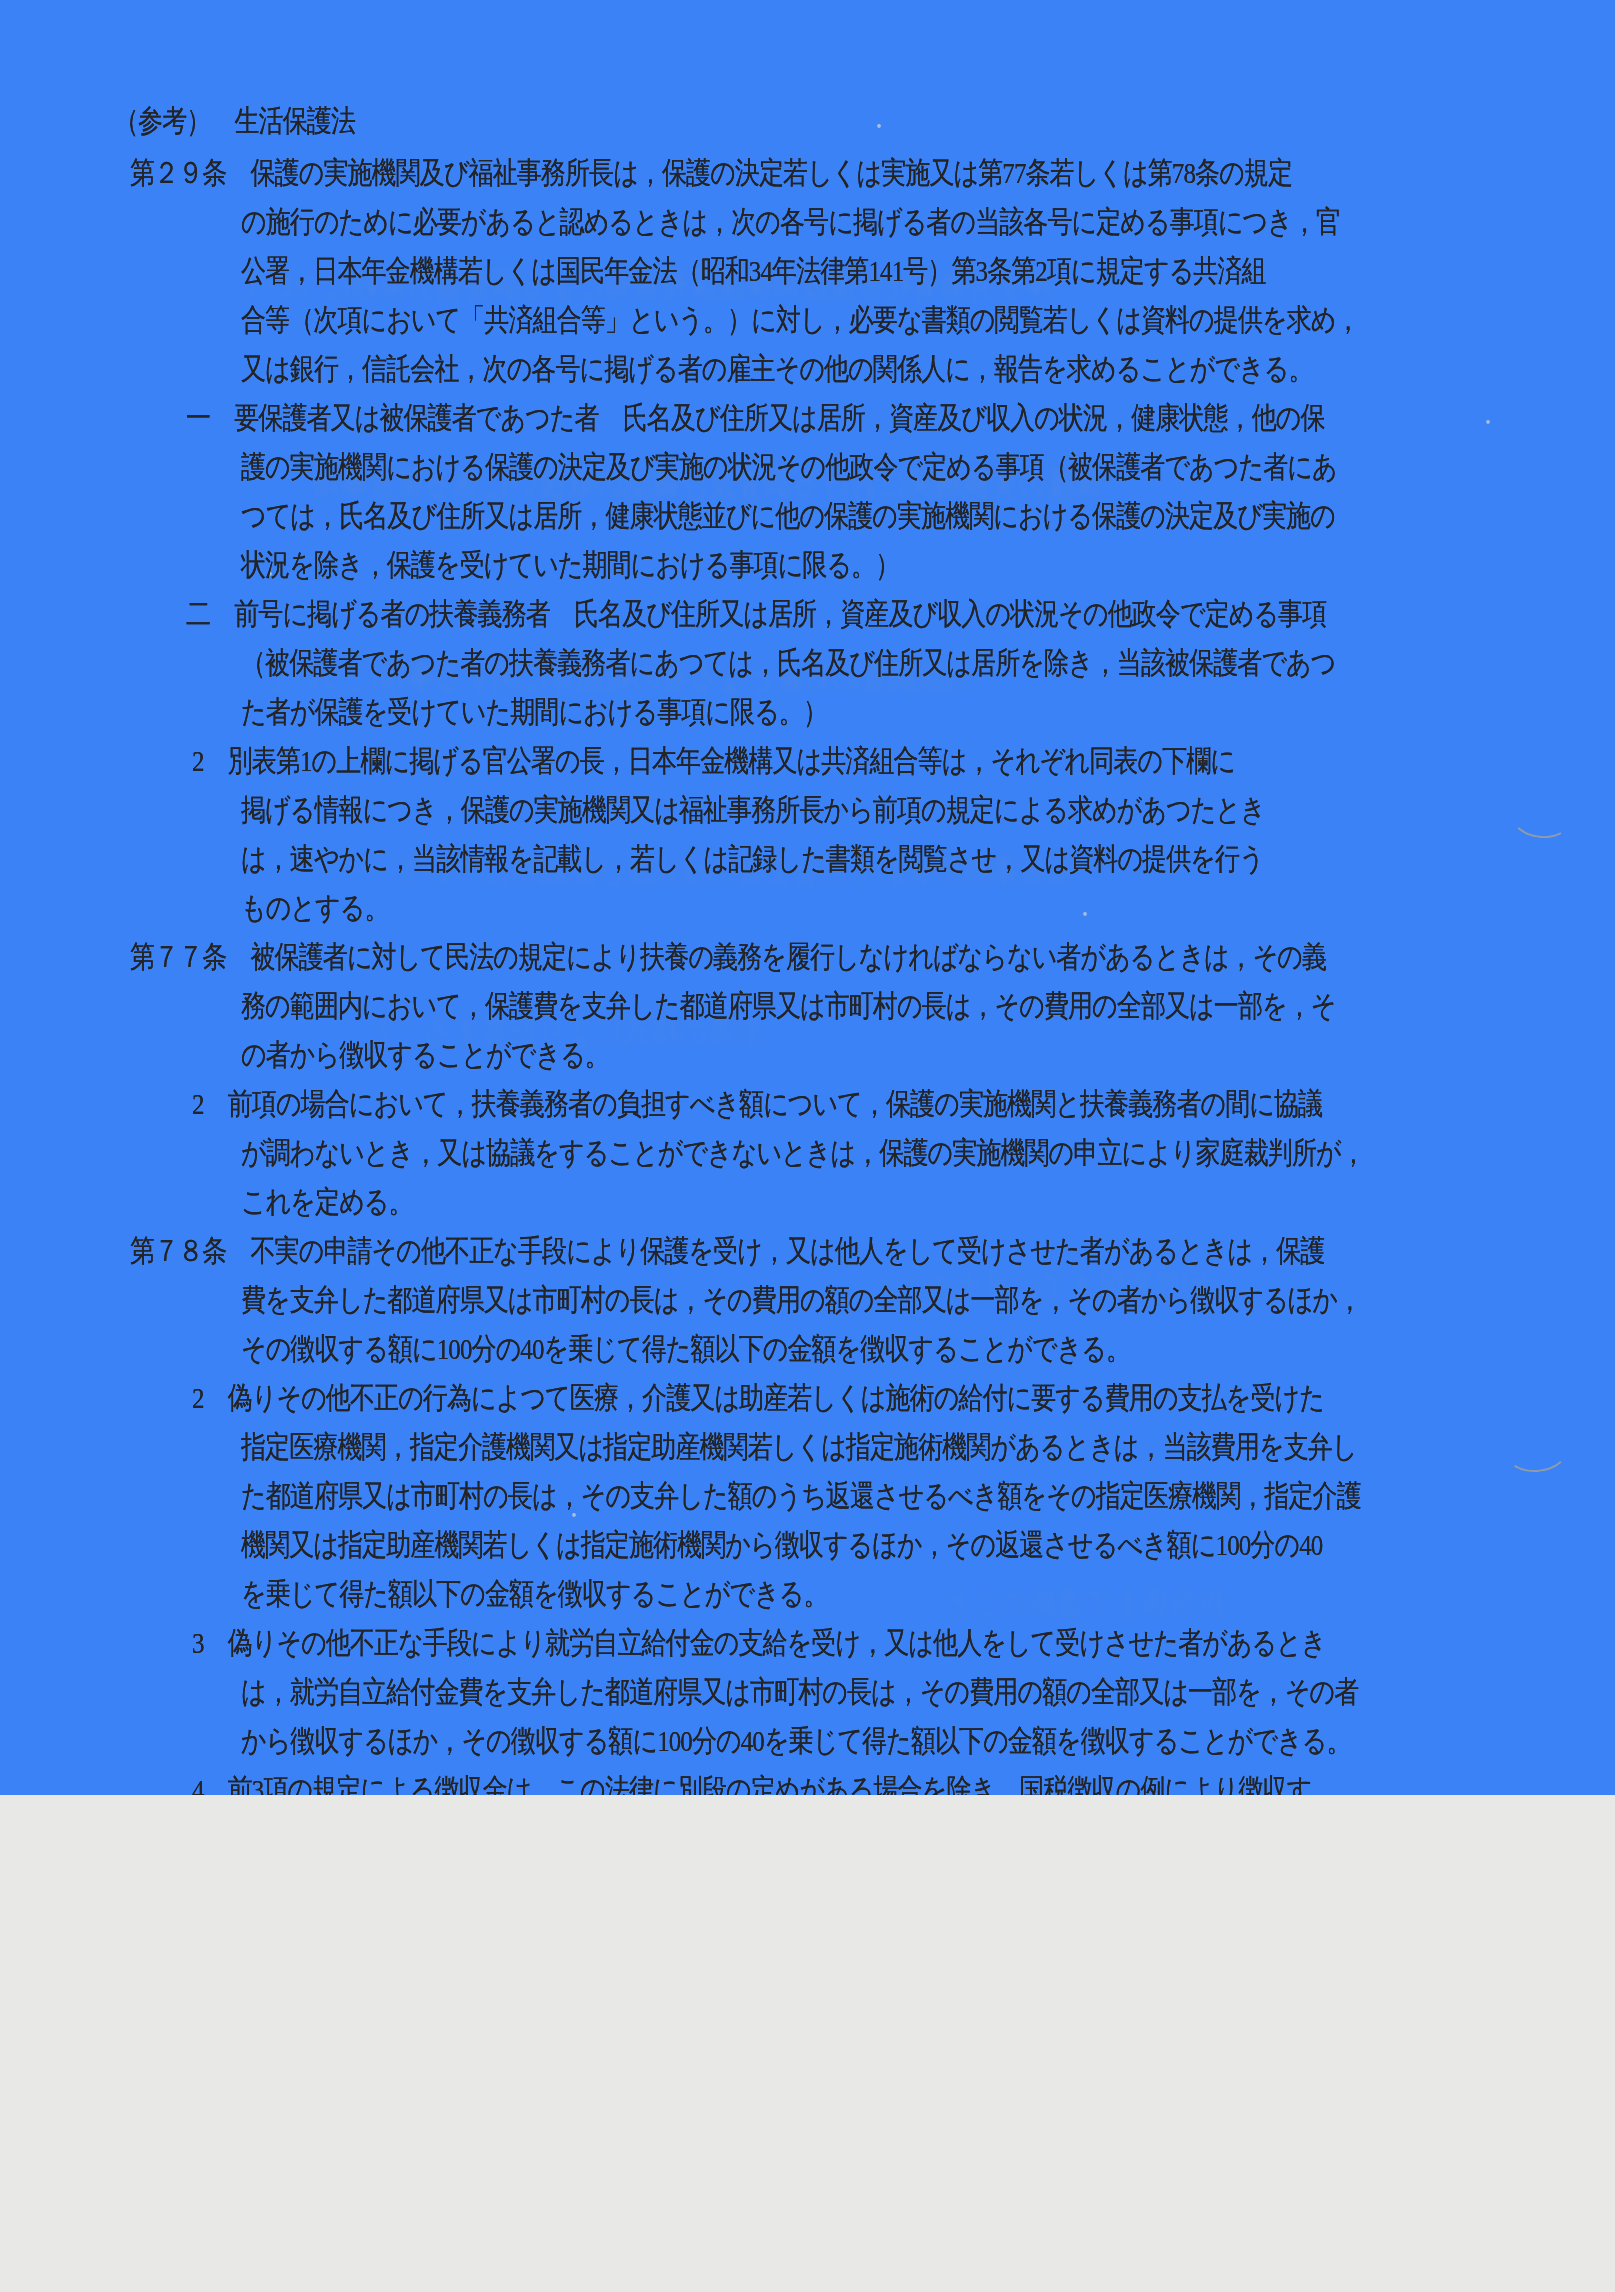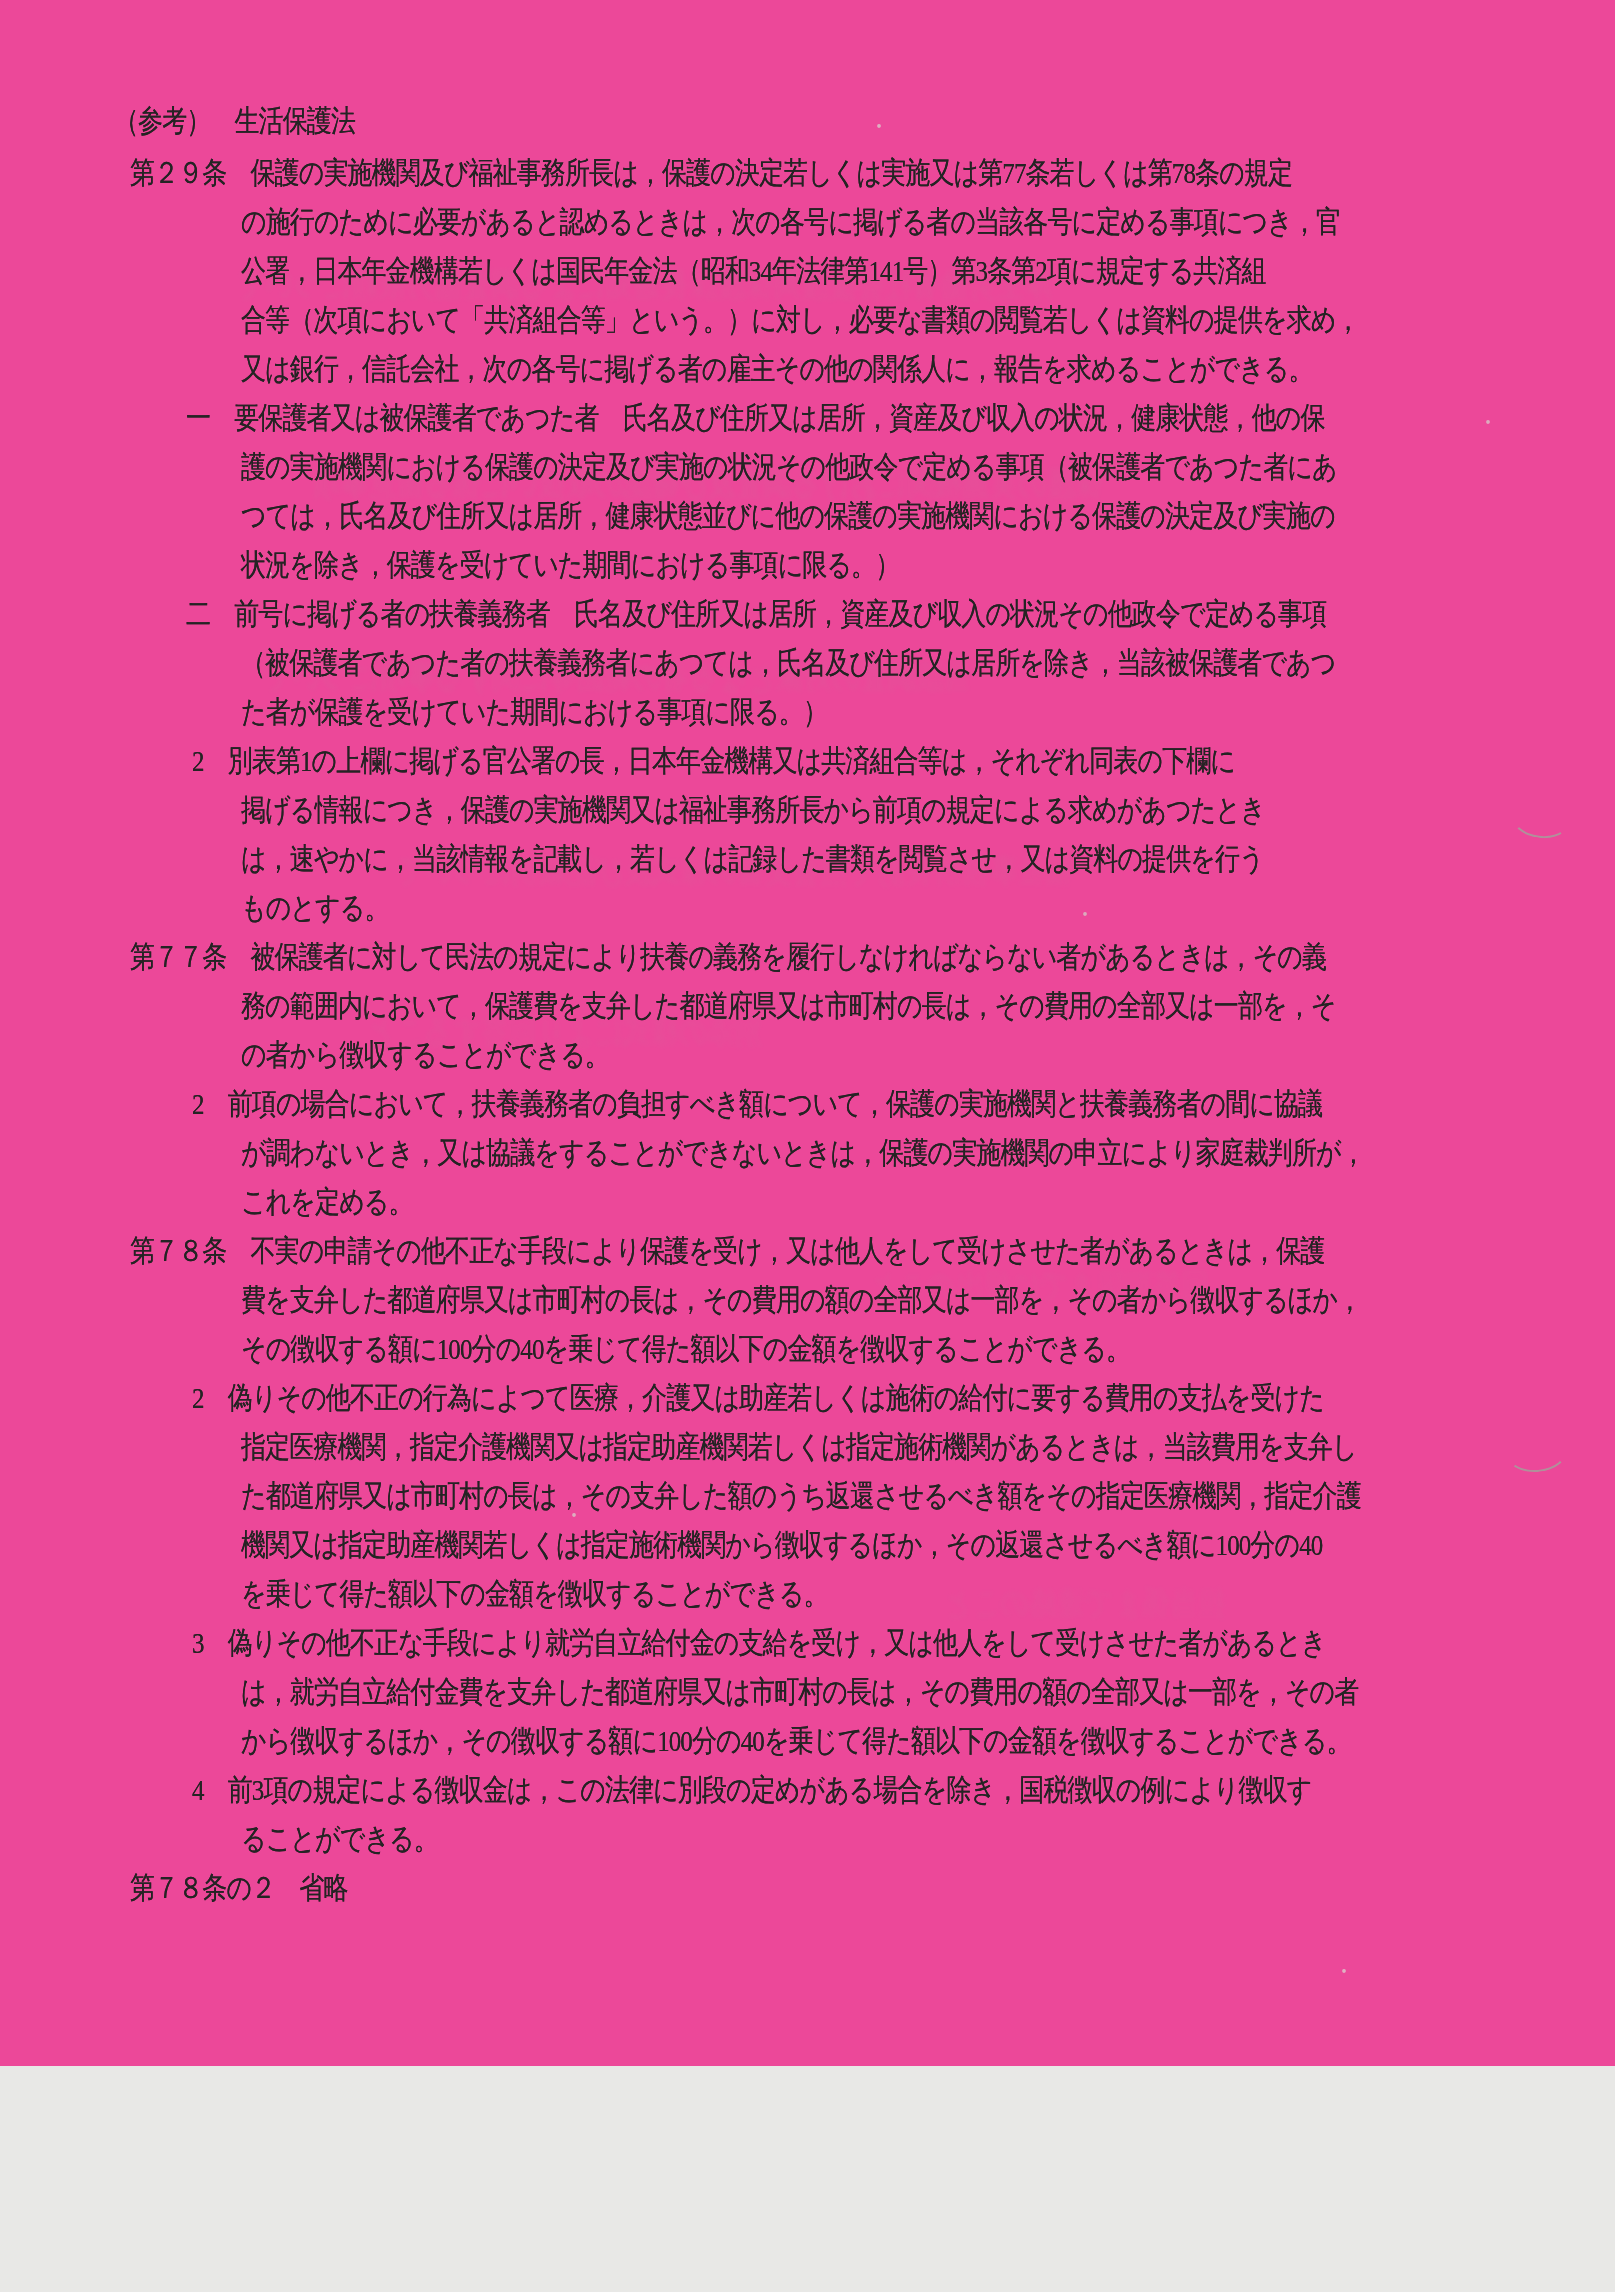--- a/index.html
+++ b/index.html
@@ -1,19 +1,19 @@
 <!DOCTYPE html>
 <html lang="ja" style="font-size:14.3px"><head>
 <meta charset="utf-8">
 <style>
   html,body{margin:0;padding:0;background:#e8e8e6;}
   .page{
     position:relative;
-    width:1616px;height:2066px;
-    background:#ec4899;
+    width:1616px;height:1795px;
+    background:#3b82f6;
     overflow:hidden;
     font-family:"Liberation Serif","DejaVu Serif",serif;
   }
   
   .line{
     position:absolute;
     white-space:pre;
     color:#242424;
     font-size:25px;
     letter-spacing:-0.9px;

